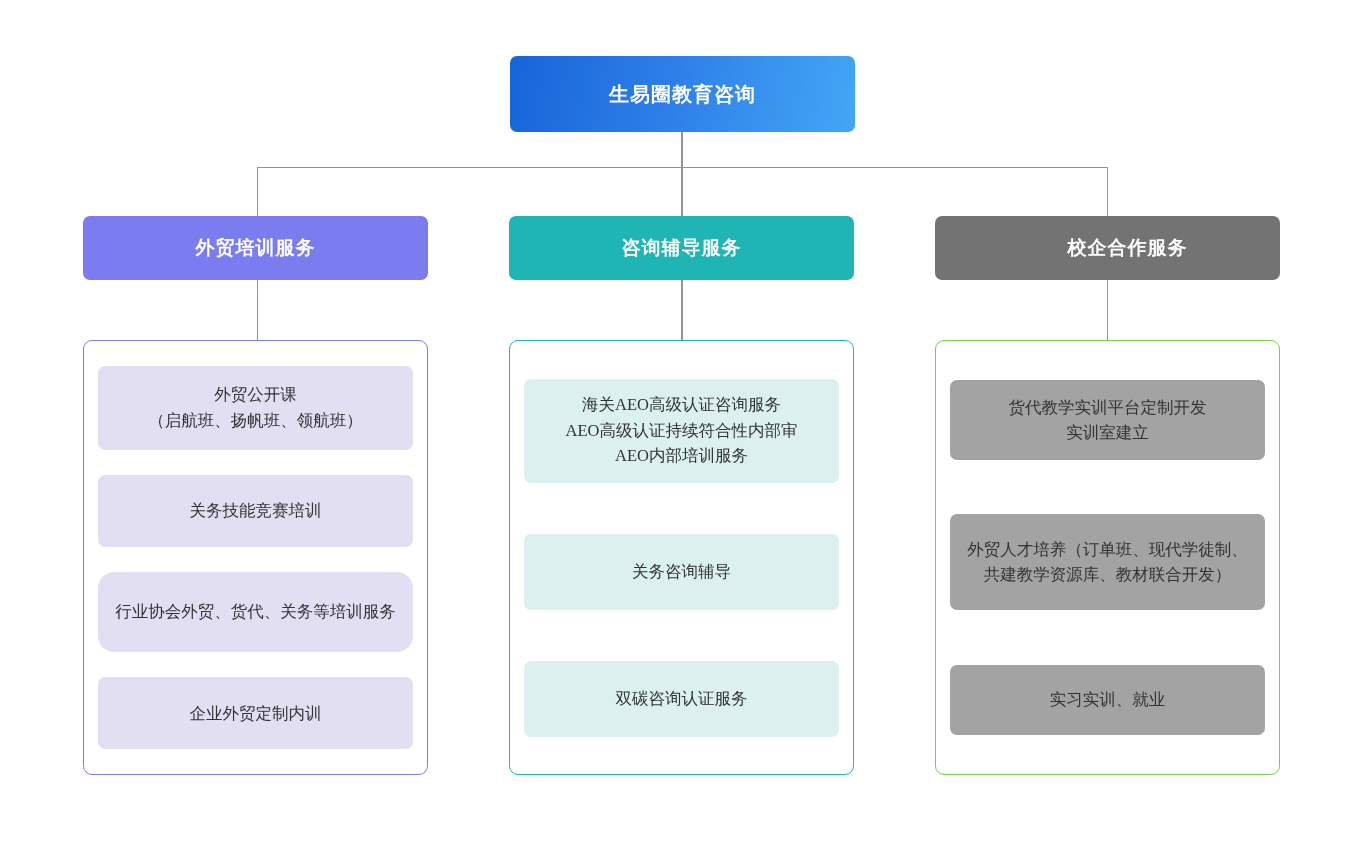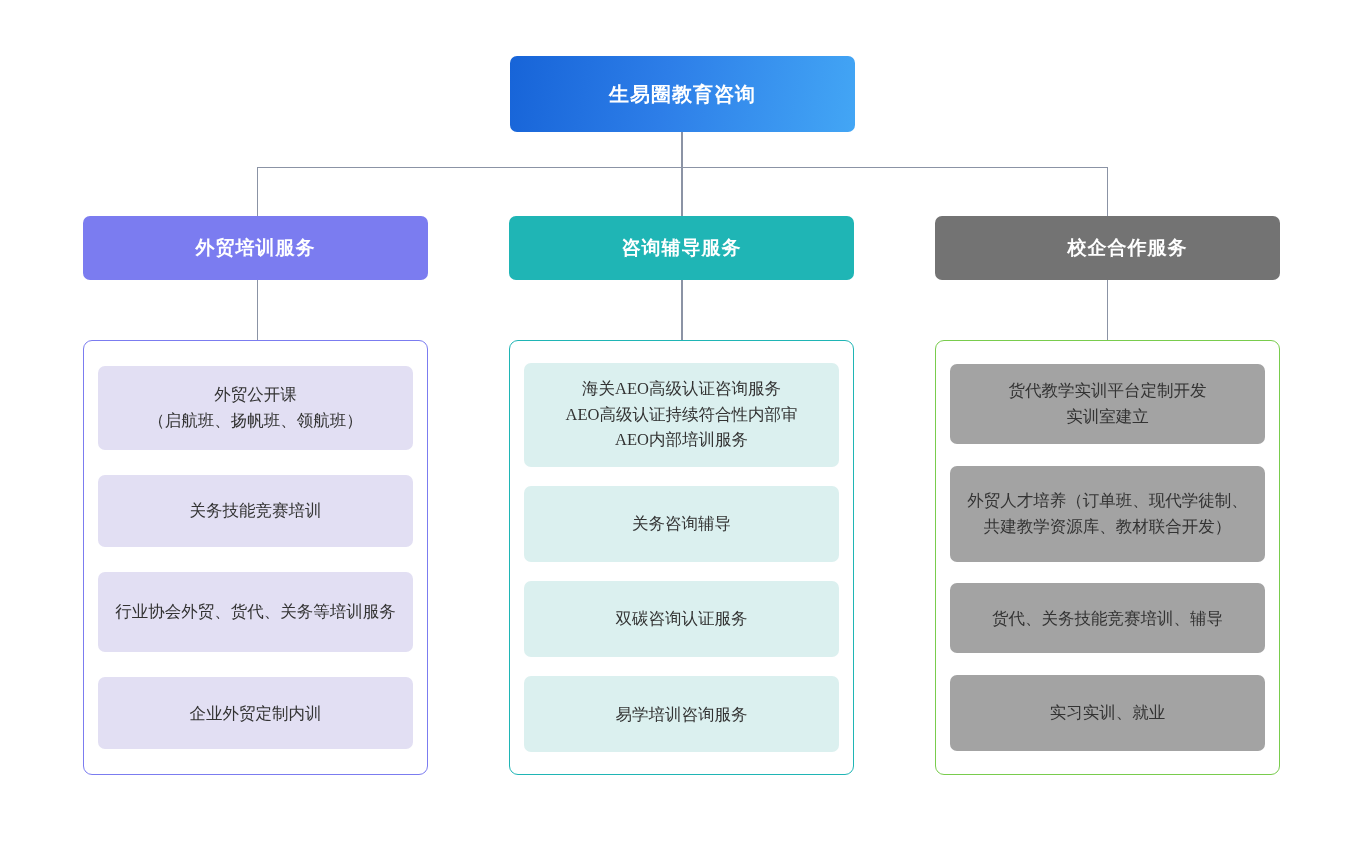--- a/index.html
+++ b/index.html
@@ -68,21 +68,21 @@
     padding: 10px 12px;
     white-space: pre-line;
   }
   #container-0 .item { background: #e2dff3; }
   #container-1 .item { background: #dbf0ef; }
   #container-2 .item { background: #a3a3a3; }
 
   
   #container-0 .item { min-height: 72px; }
   #container-0 .item:nth-child(1) { min-height: 84px; }
-  #container-0 .item:nth-child(3) { min-height: 80px; }
+  #container-0 .item:nth-child(3) { min-height: 80px; border-radius: 16px; }
 
   #container-1 .item:nth-child(1) { min-height: 104px; font-family: Liberation Serif, serif; }
   #container-1 .item { min-height: 76px; }
 
   #container-2 .item:nth-child(1) { min-height: 80px; }
   #container-2 .item:nth-child(2) { min-height: 96px; }
   #container-2 .item:nth-child(3) { min-height: 70px; }
   #container-2 .item:nth-child(4) { min-height: 76px; }
 </style>
 </head>
@@ -112,24 +112,22 @@
     <div class="item">行业协会外贸、货代、关务等培训服务</div>
     <div class="item">企业外贸定制内训</div>
   </div>
 
   <div class="container" id="container-1">
     <div class="item">海关AEO高级认证咨询服务
 AEO高级认证持续符合性内部审
 AEO内部培训服务</div>
     <div class="item">关务咨询辅导</div>
     <div class="item">双碳咨询认证服务</div>
-    <div class="item">易学培训咨询服务</div>
   </div>
 
   <div class="container" id="container-2">
     <div class="item">货代教学实训平台定制开发
 实训室建立</div>
     <div class="item">外贸人才培养（订单班、现代学徒制、共建教学资源库、教材联合开发）</div>
-    <div class="item">货代、关务技能竞赛培训、辅导</div>
     <div class="item">实习实训、就业</div>
   </div>
 
 </div>
 
 </body></html>

